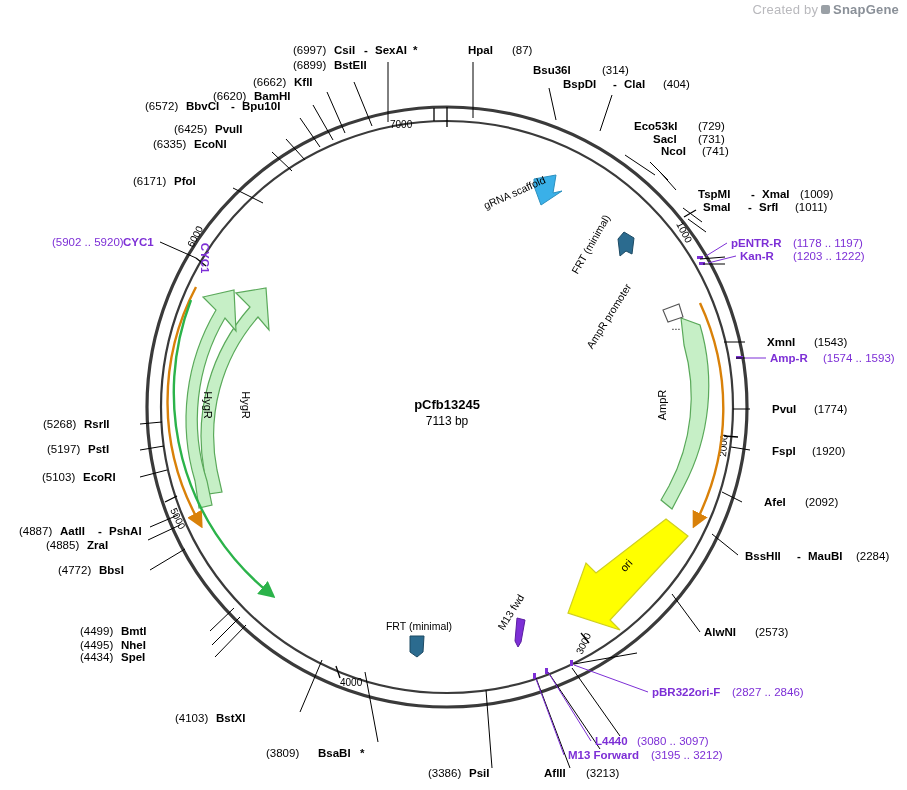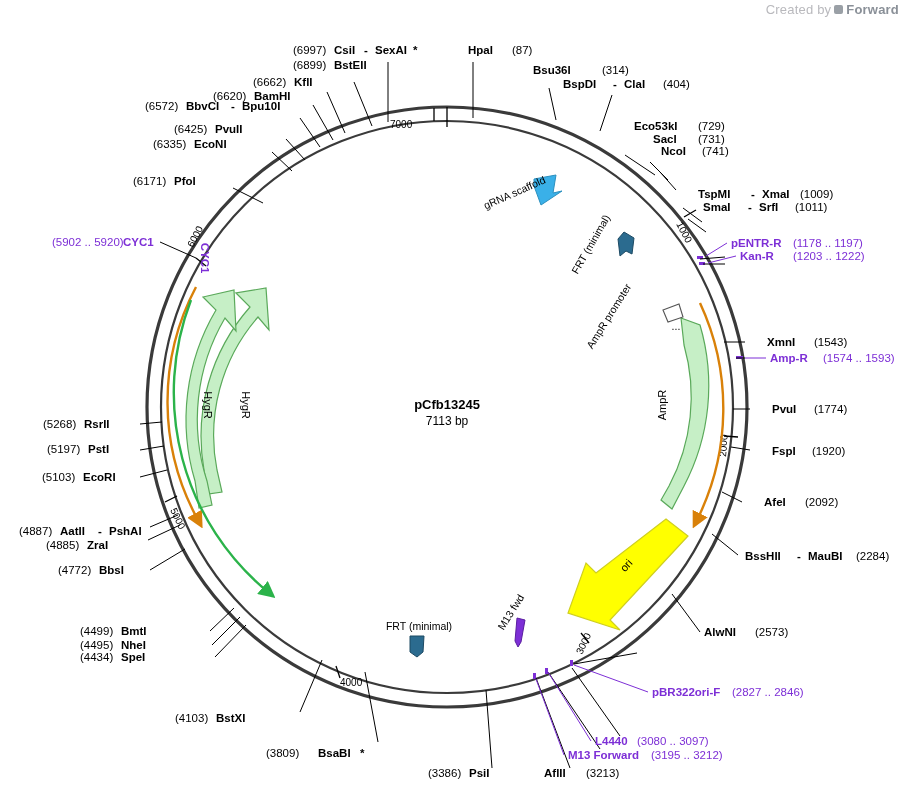--- a/index.html
+++ b/index.html
@@ -34,21 +34,21 @@
   .arrow-lbl-sm{font-size:10.5px;fill:#000;}
 </style>
 </head>
 <body>
 
 <div id="plasmid-root">
 
   <div class="watermark">
     <span>Created by</span>
     <span class="wm-logo"></span>
-    <span class="wm-name">Forward</span>
+    <span class="wm-name">SnapGene</span>
   </div>
 
   <svg width="907" height="790" viewBox="0 0 907 790" xmlns="http://www.w3.org/2000/svg">
     <defs>
       <marker id="arrowOrange" markerWidth="7" markerHeight="7" refX="3" refY="3.5" orient="auto">
         <path d="M0,0 L7,3.5 L0,7 z" fill="#d98109"></path>
       </marker>
       <marker id="arrowGreen" markerWidth="7" markerHeight="7" refX="3" refY="3.5" orient="auto">
         <path d="M0,0 L7,3.5 L0,7 z" fill="#2bb34a"></path>
       </marker>

